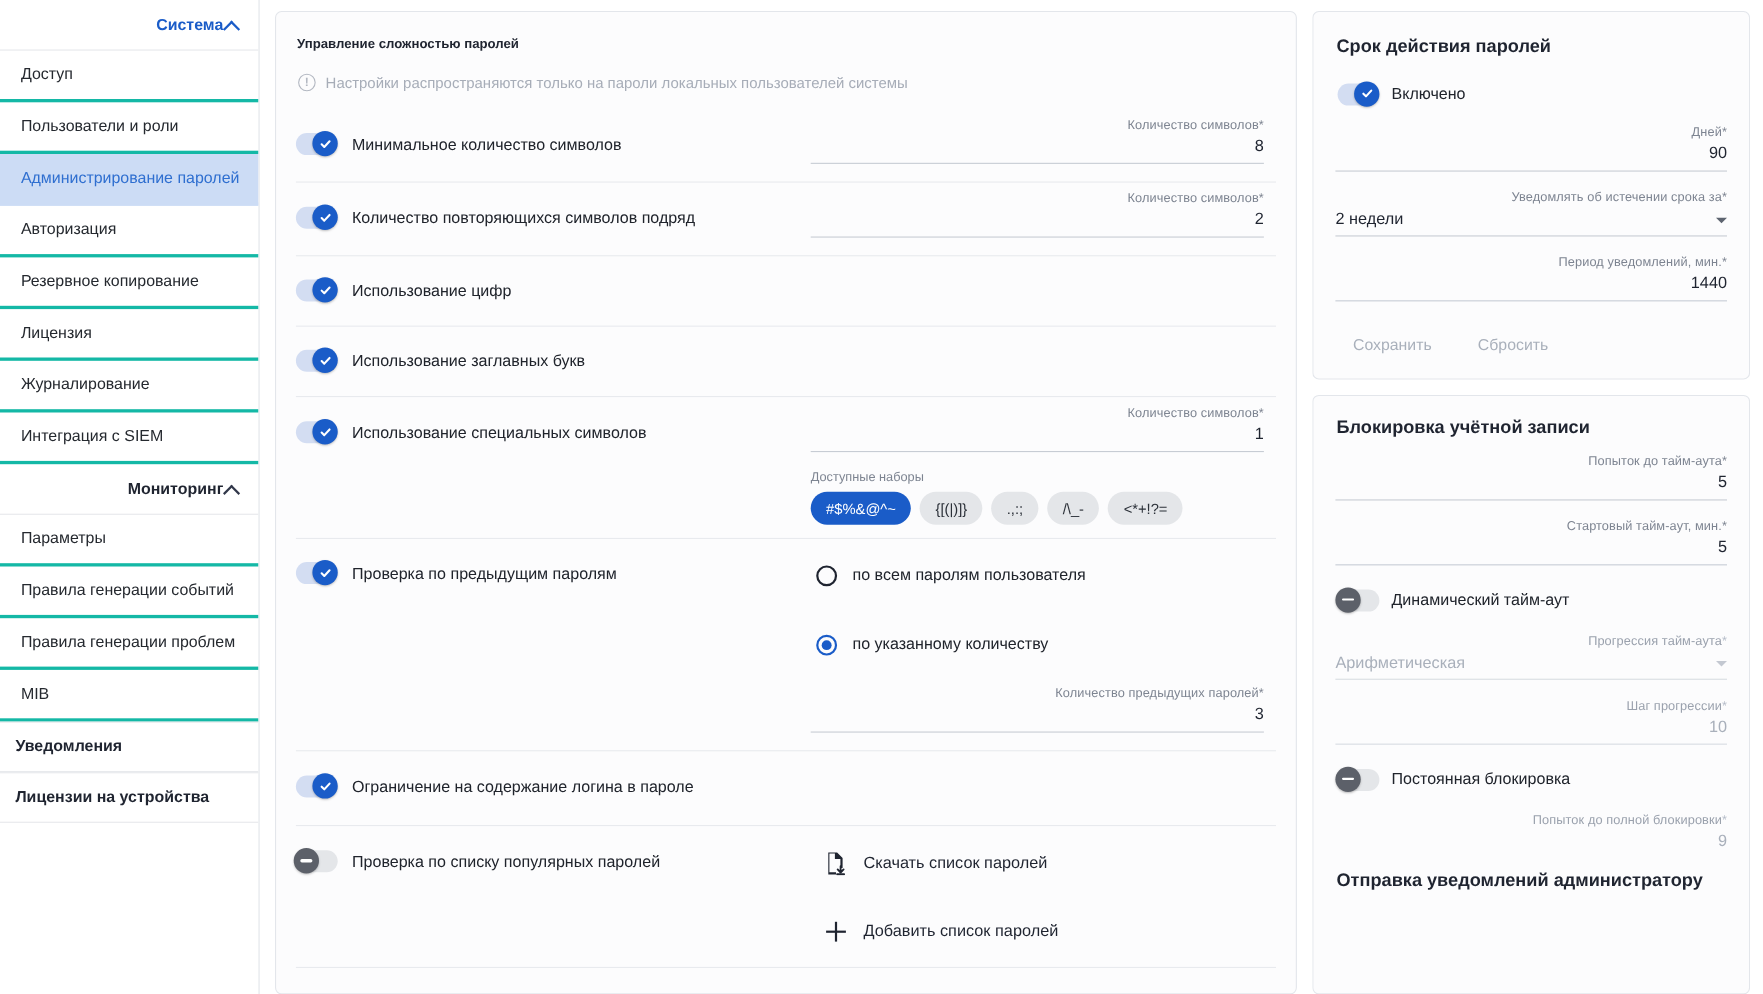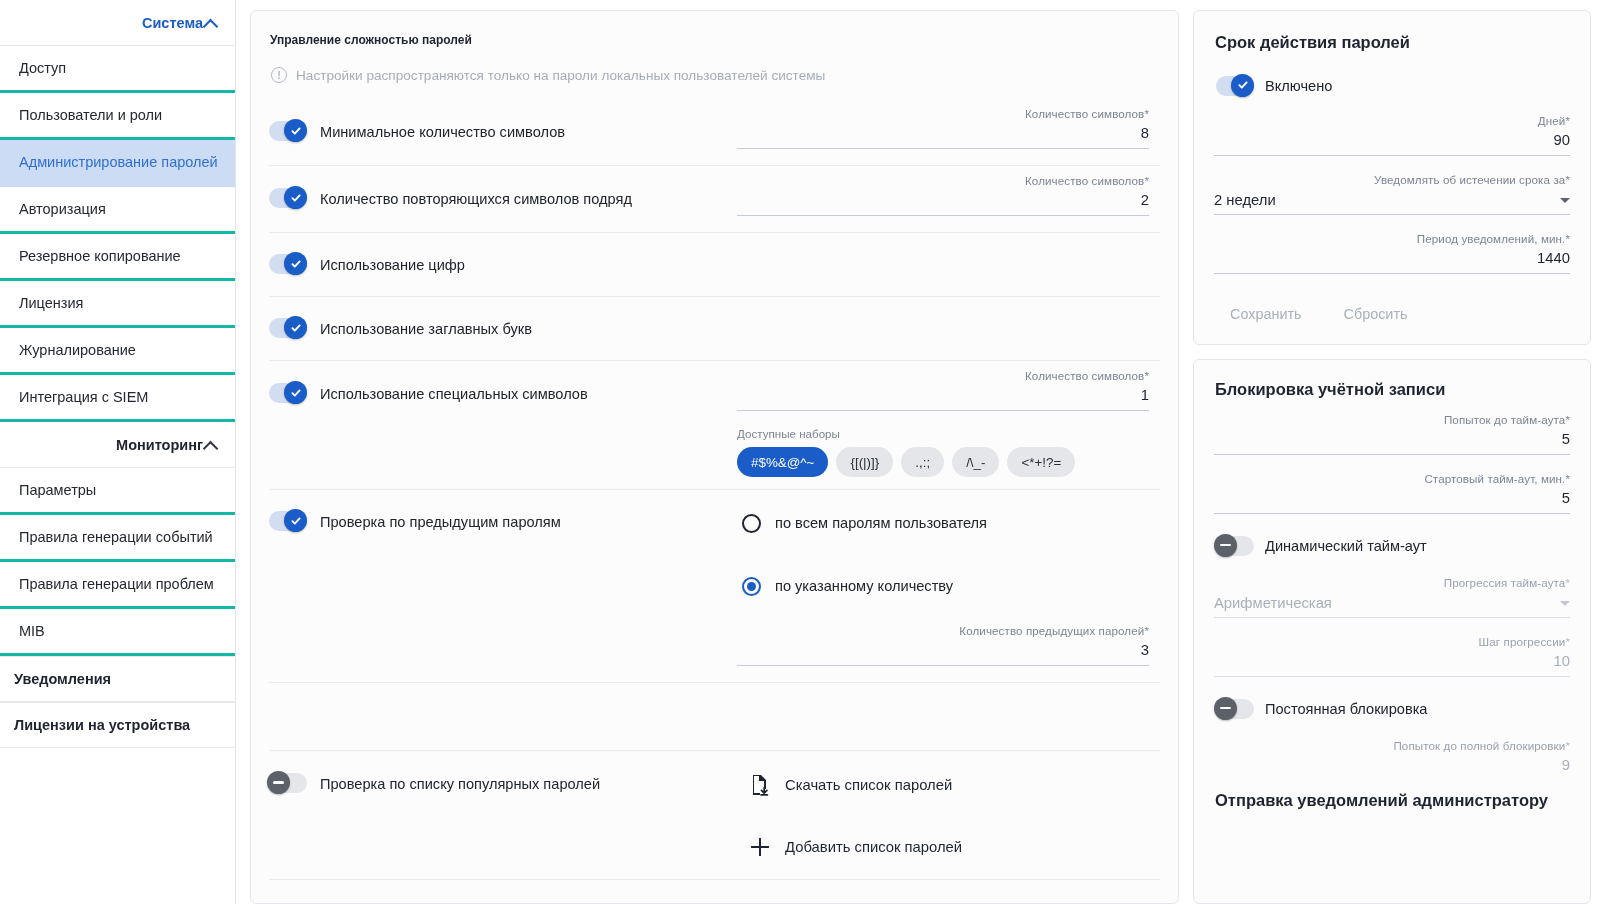--- a/index.html
+++ b/index.html
@@ -446,20 +446,30 @@
           <div class="field" style="margin-top:23px;">
             <div class="field-label">
               <span>Количество предыдущих паролей</span><span class="req">*</span>
             </div>
             <div class="field-value">3</div>
           </div>
         </div>
       </div>
 
       <div class="row" style="min-height:68px;">
+        <div class="row-left" style="padding-top:23px;">
+          <span class="toggle">
+            <span class="knob">
+              <svg width="12" height="12" viewBox="0 0 12 12">
+                  <path d="M2.4 6.2 L4.8 8.6 L9.6 3.4" stroke="#fff" stroke-width="1.9" fill="none" stroke-linecap="round" stroke-linejoin="round"></path>
+                </svg>
+            </span>
+          </span>
+          <span class="toggle-label">Ограничение на содержание логина в пароле</span>
+        </div>
         <div class="row-right"></div>
       </div>
 
       <div class="row" style="min-height:120px;border-bottom:1px solid #e8eaee;">
         <div class="row-left" style="padding-top:23px;">
           <span class="toggle off">
             <span class="knob">
                 <span class="dash"></span>
               </span>
           </span>

